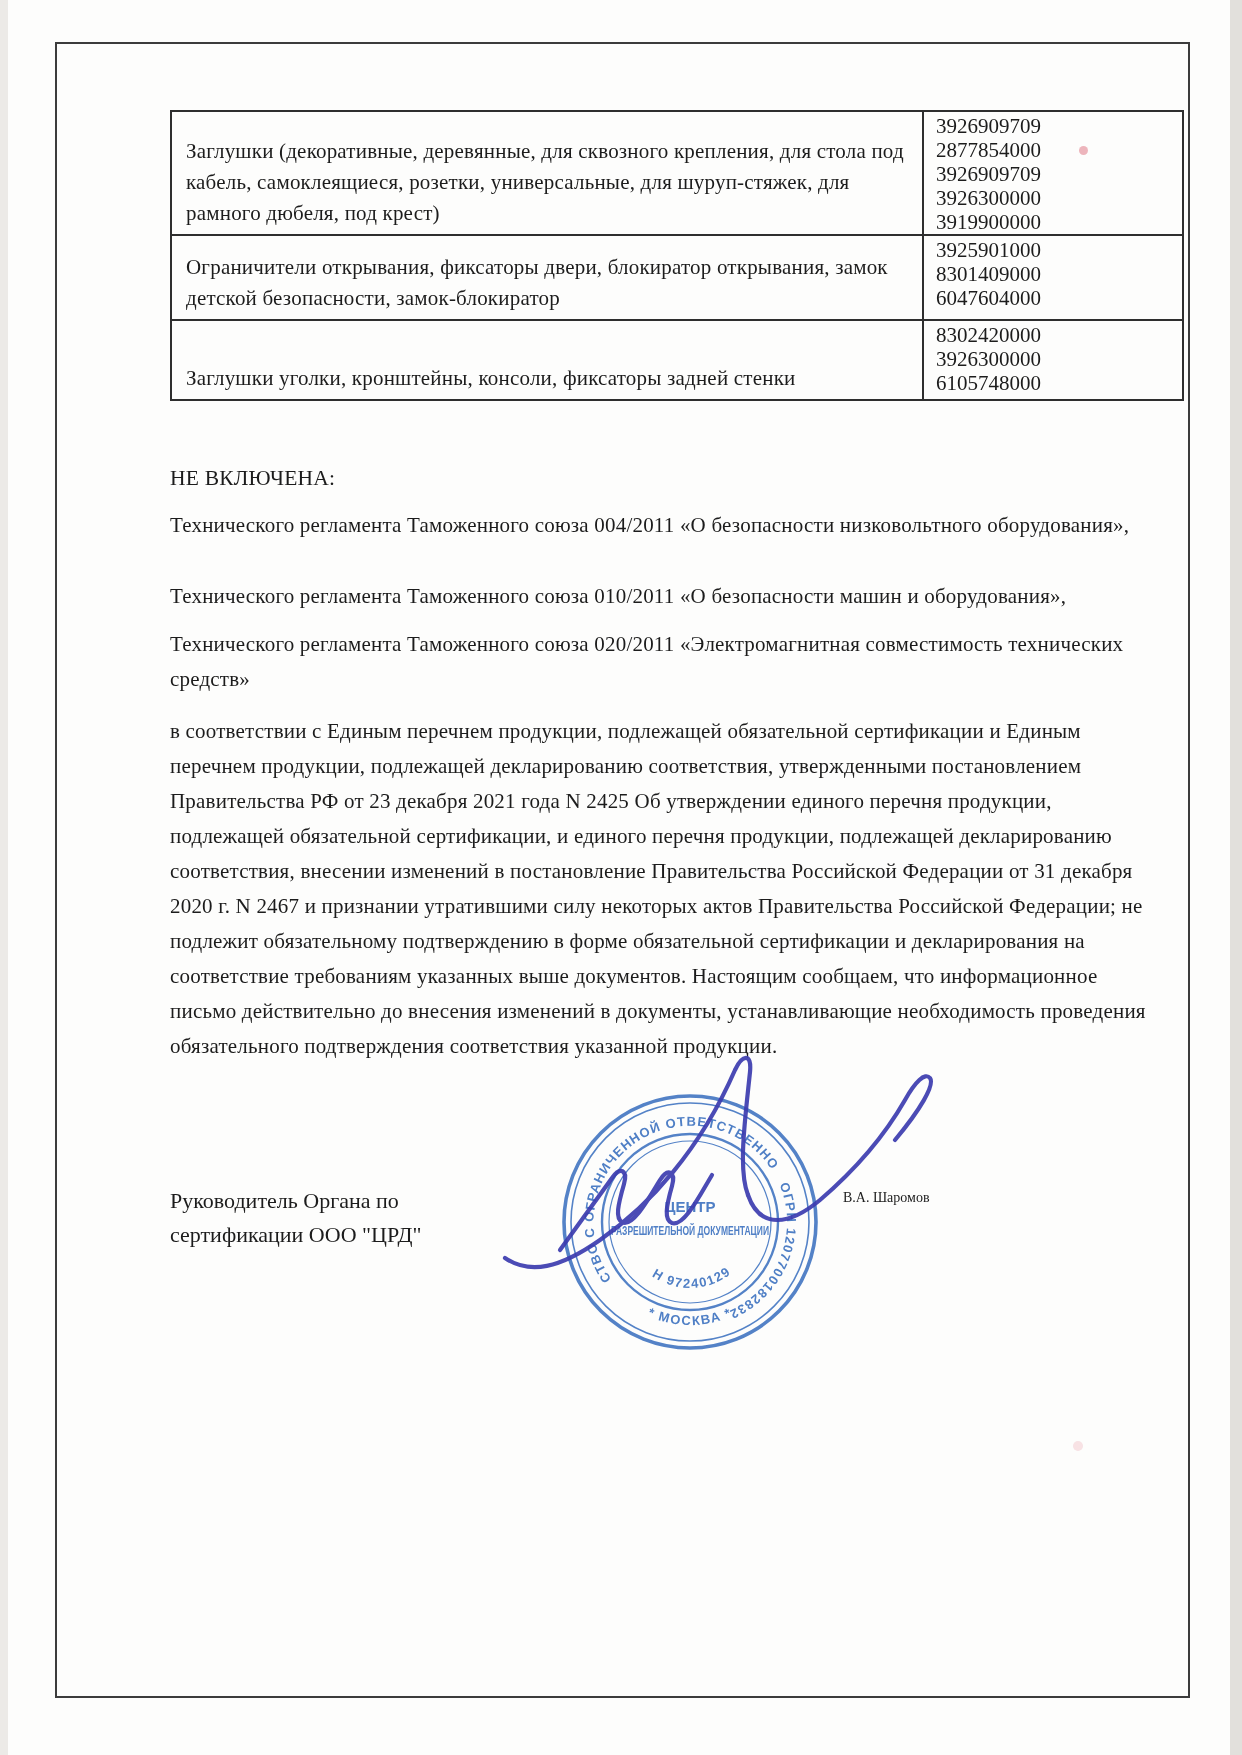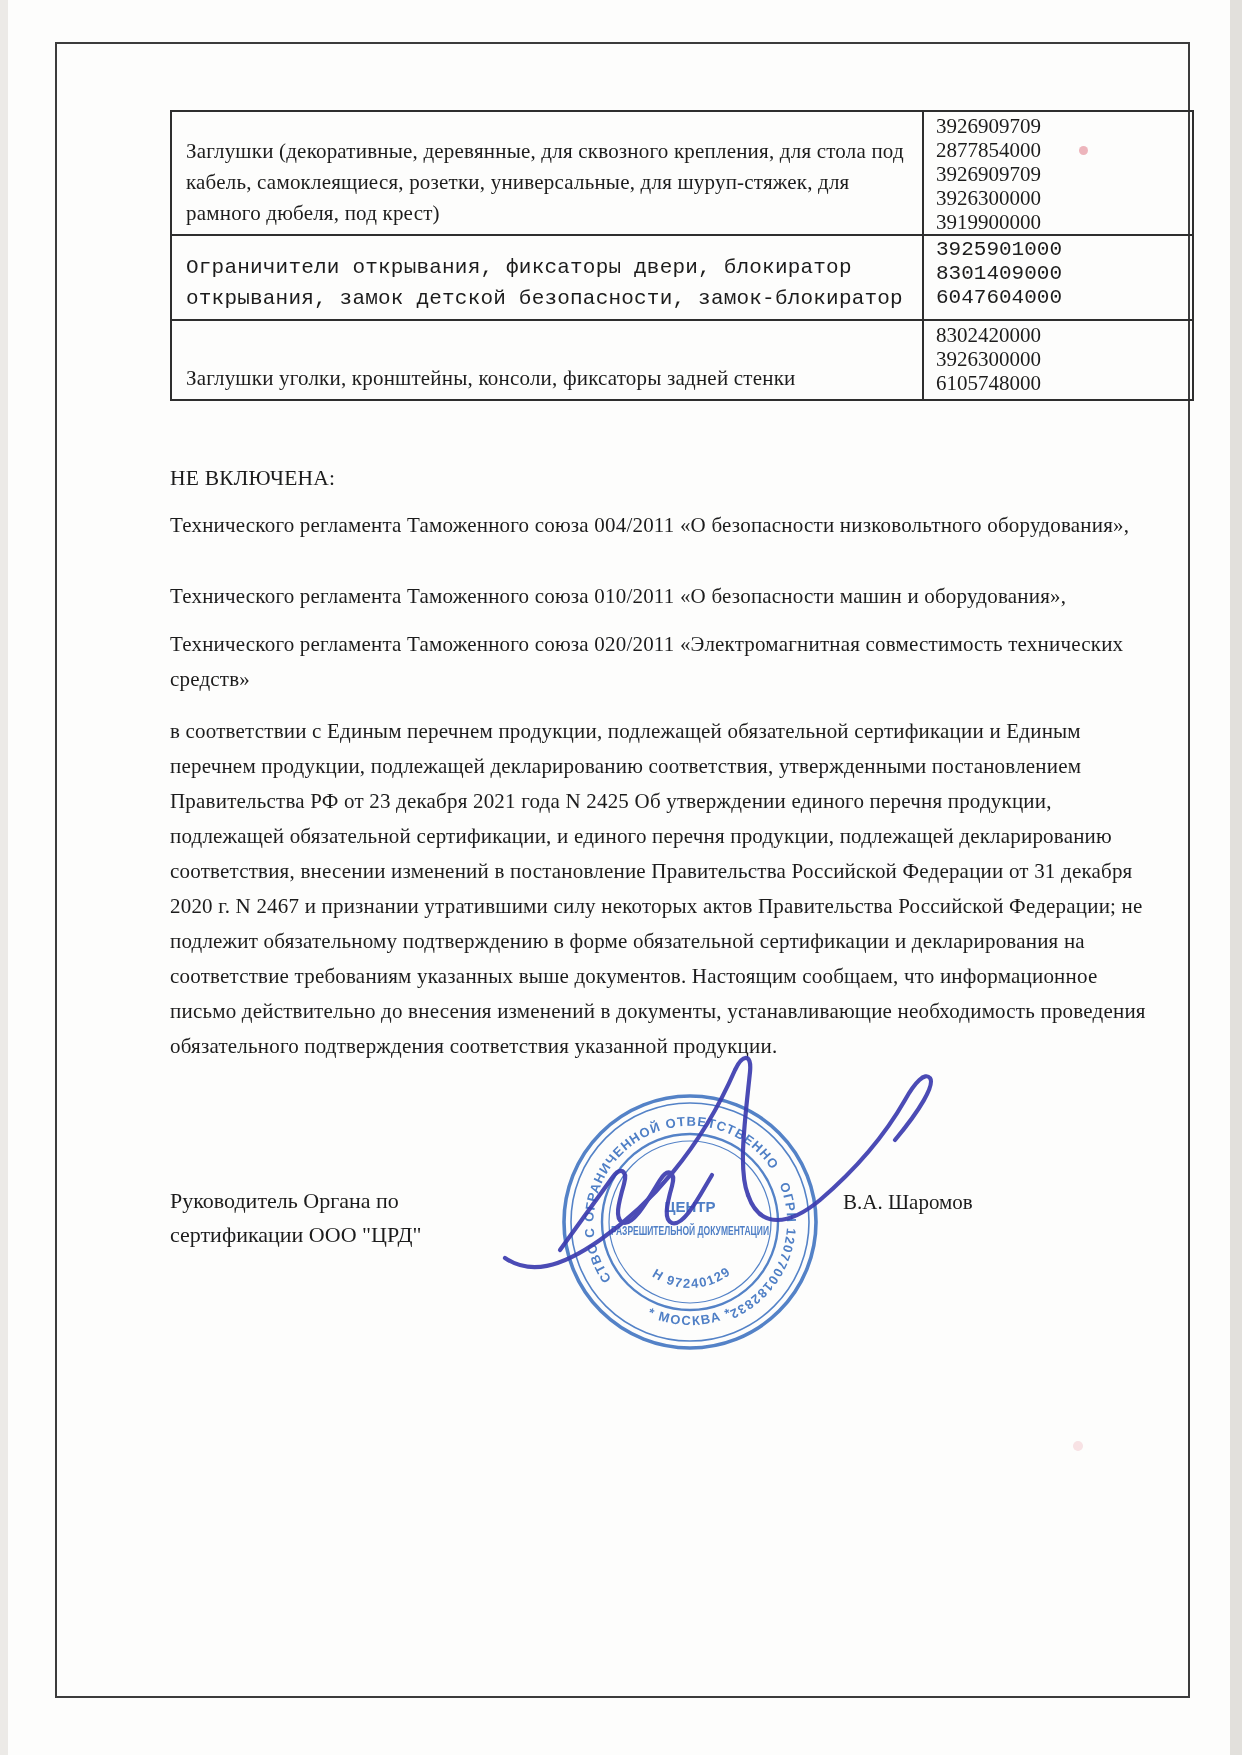--- a/index.html
+++ b/index.html
@@ -24,29 +24,29 @@
     border:2px solid #2e2e2e;
     font-size:21px;
     overflow:hidden;
   }
   td.desc-cell{
     width:726px;vertical-align:bottom;
     padding:16px 10px 5px 14px;line-height:31px;letter-spacing:.2px;
   }
   td.codes-cell{
     width:242px;vertical-align:top;
-    padding:2px 14px 0 12px;line-height:24px;
+    padding:2px 4px 0 12px;line-height:24px;
   }
   .row-1{height:122px;}
-  .row-2{height:56px;font-family:Liberation Mono, monospace;}
+  .row-2{height:56px;}
   .row-3{height:80px;}
   .doc-text{position:absolute;left:170px;width:980px;font-size:21px;line-height:35px;letter-spacing:.2px;margin-top:27px;}
   .heading{font-size:21.5px;}
   .sig-title{position:absolute;left:170px;top:1184px;font-size:22px;line-height:34px;}
-  .sig-name{position:absolute;left:843px;top:1190px;font-size:21px;}
+  .sig-name{position:absolute;left:843px;top:1190px;font-size:14px;}
   .stamp-wrap{position:absolute;left:495px;top:1039px;width:450px;height:315px;}
   .stamp-wrap svg{display:block;}
   .stamp-ring-text{font-family:"Liberation Sans","DejaVu Sans",sans-serif;font-size:13px;letter-spacing:1.1px;font-weight:bold;}
   .stamp-ogrn-text{font-family:"Liberation Sans","DejaVu Sans",sans-serif;font-size:13px;letter-spacing:1px;font-weight:bold;}
   .stamp-center-1{font-family:"Liberation Sans","DejaVu Sans",sans-serif;font-size:15px;font-weight:bold;}
   .stamp-center-2{font-family:"Liberation Sans","DejaVu Sans",sans-serif;font-size:12.5px;font-weight:bold;}
   .stamp-small-text{font-family:"Liberation Sans","DejaVu Sans",sans-serif;font-size:13px;letter-spacing:1.5px;font-weight:bold;}
   .artifact{position:absolute;border-radius:50%;}
   .artifact-1{left:1079px;top:146px;width:9px;height:9px;background:rgba(224,122,134,.55);}
   .artifact-2{left:1073px;top:1441px;width:10px;height:10px;background:rgba(238,176,182,.35);}

